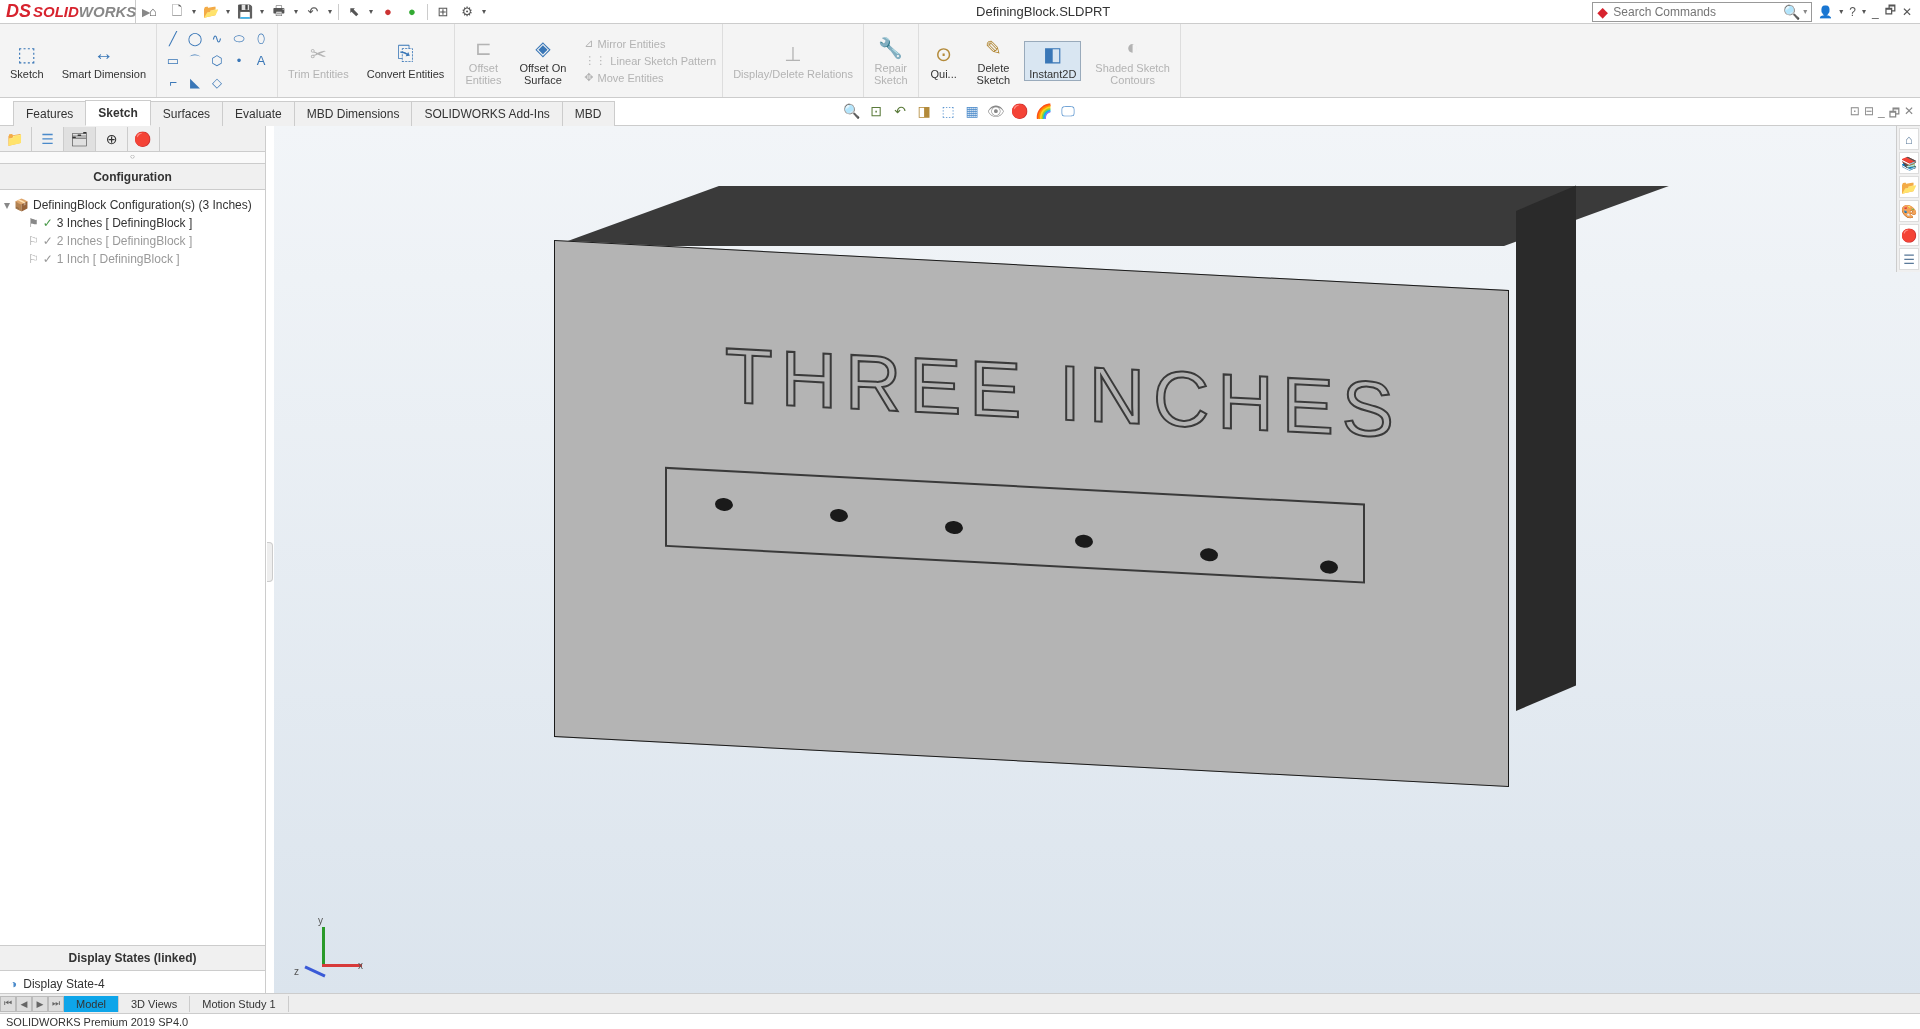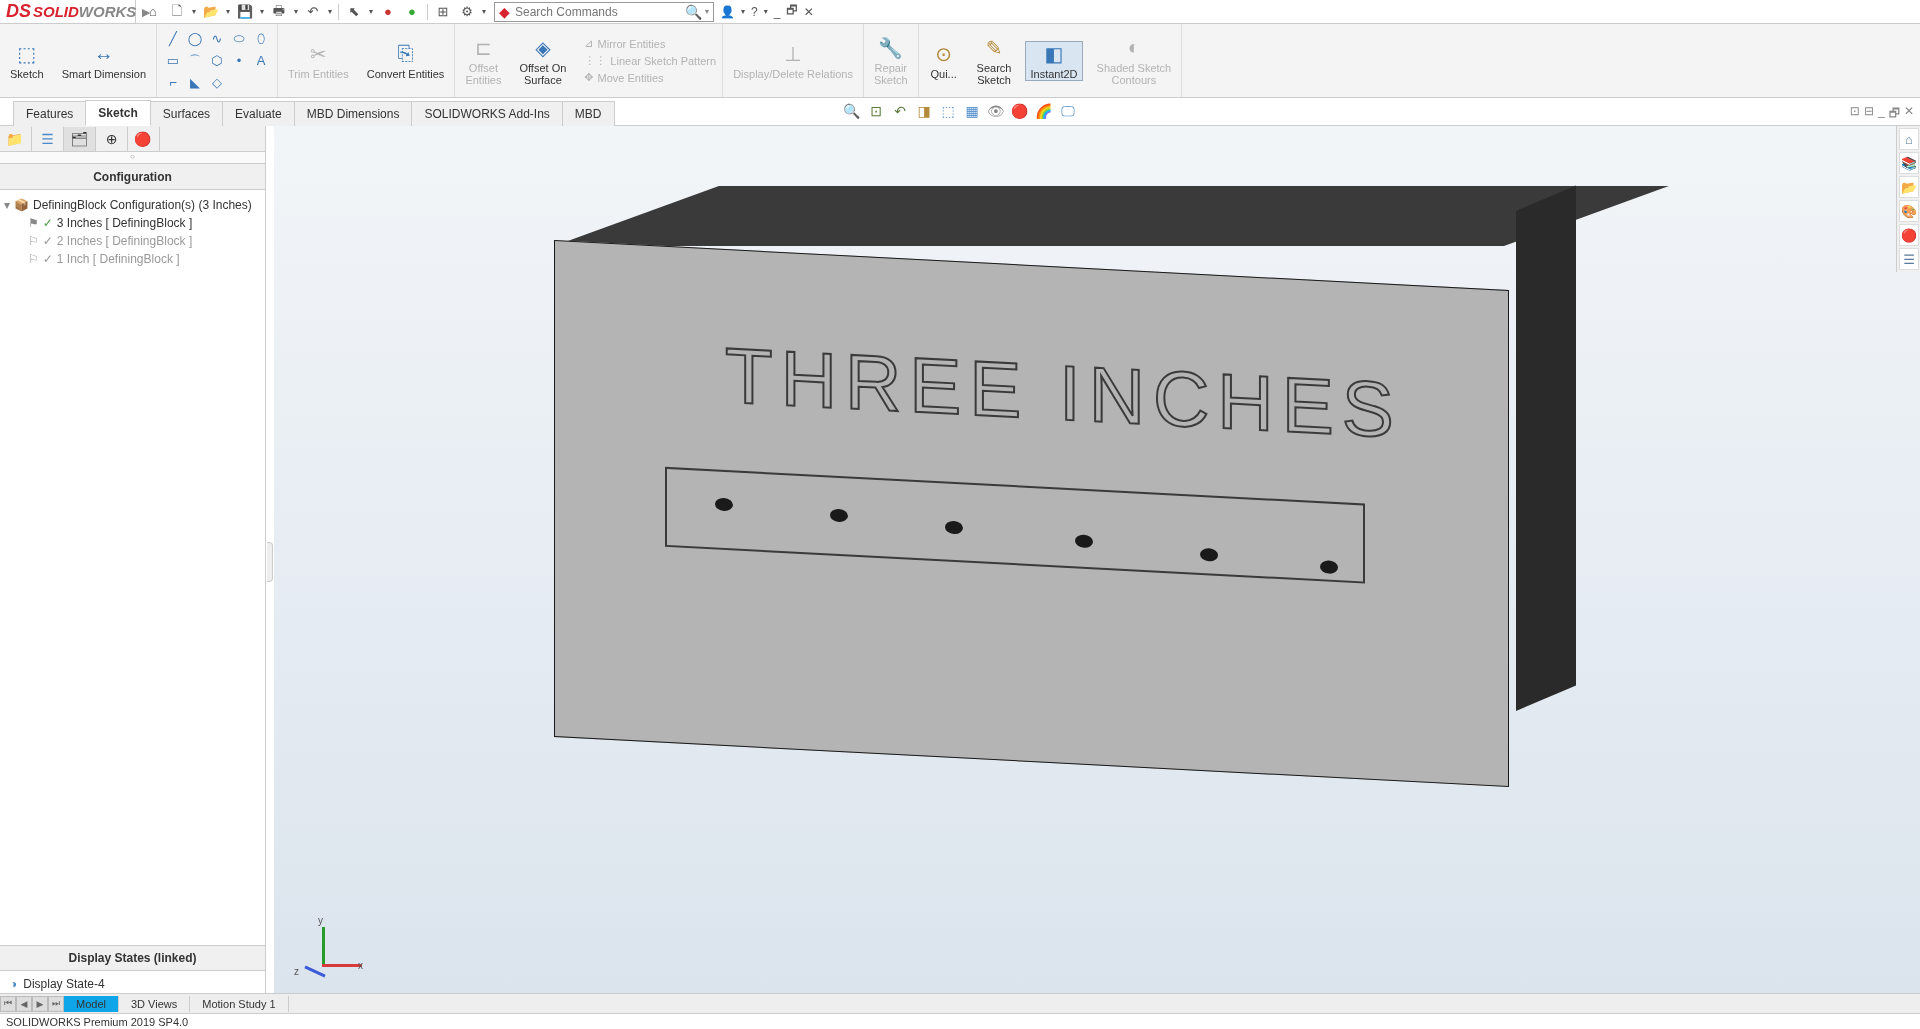--- a/index.html
+++ b/index.html
@@ -115,20 +115,21 @@
     <div class="qat-sep"></div>
     <div class="qat-btn">⬉</div>
       <div class="qat-btn" style="width:8px;font-size:8px;">▾</div>
     <div class="qat-btn" style="color:#c33;">●</div>
     <div class="qat-btn" style="color:#3a3;">●</div>
     <div class="qat-sep"></div>
     <div class="qat-btn">⊞</div>
     <div class="qat-btn">⚙</div>
       <div class="qat-btn" style="width:8px;font-size:8px;">▾</div>
   </div>
+  <div class="doc-title">DefiningBlock.SLDPRT</div>
   <div class="search-box">
     <span class="sicon">◆</span>
     <input placeholder="Search Commands" style="">
     <span class="mag">🔍</span>
     <span style="font-size:8px;color:#888;margin-left:2px;">▾</span>
   </div>
   <div class="win-ctrls">
     <span style="color:#3a77b7;">👤</span>
       <span style="font-size:8px;">▾</span>
     <span>?</span>
@@ -218,21 +219,21 @@
 Sketch</span>
     </div>
   </div>
   <div class="rgroup row">
     <div class="big-btn">
       <span class="icn" style="color:#b38a3a;">⊙</span>
       <span class="lbl">Qui...</span>
     </div>
     <div class="big-btn">
       <span class="icn" style="color:#b38a3a;">✎</span>
-      <span class="lbl" style="white-space:pre-line;">Search
+      <span class="lbl" style="white-space:pre-line;">Delete
 Sketch</span>
     </div>
     <div class="big-btn active">
       <span class="icn" style="color:#3a77b7;">◧</span>
       <span class="lbl">Instant2D</span>
     </div>
     <div class="big-btn disabled">
       <span class="icn">◐</span>
       <span class="lbl" style="white-space:pre-line;">Shaded Sketch
 Contours</span>

